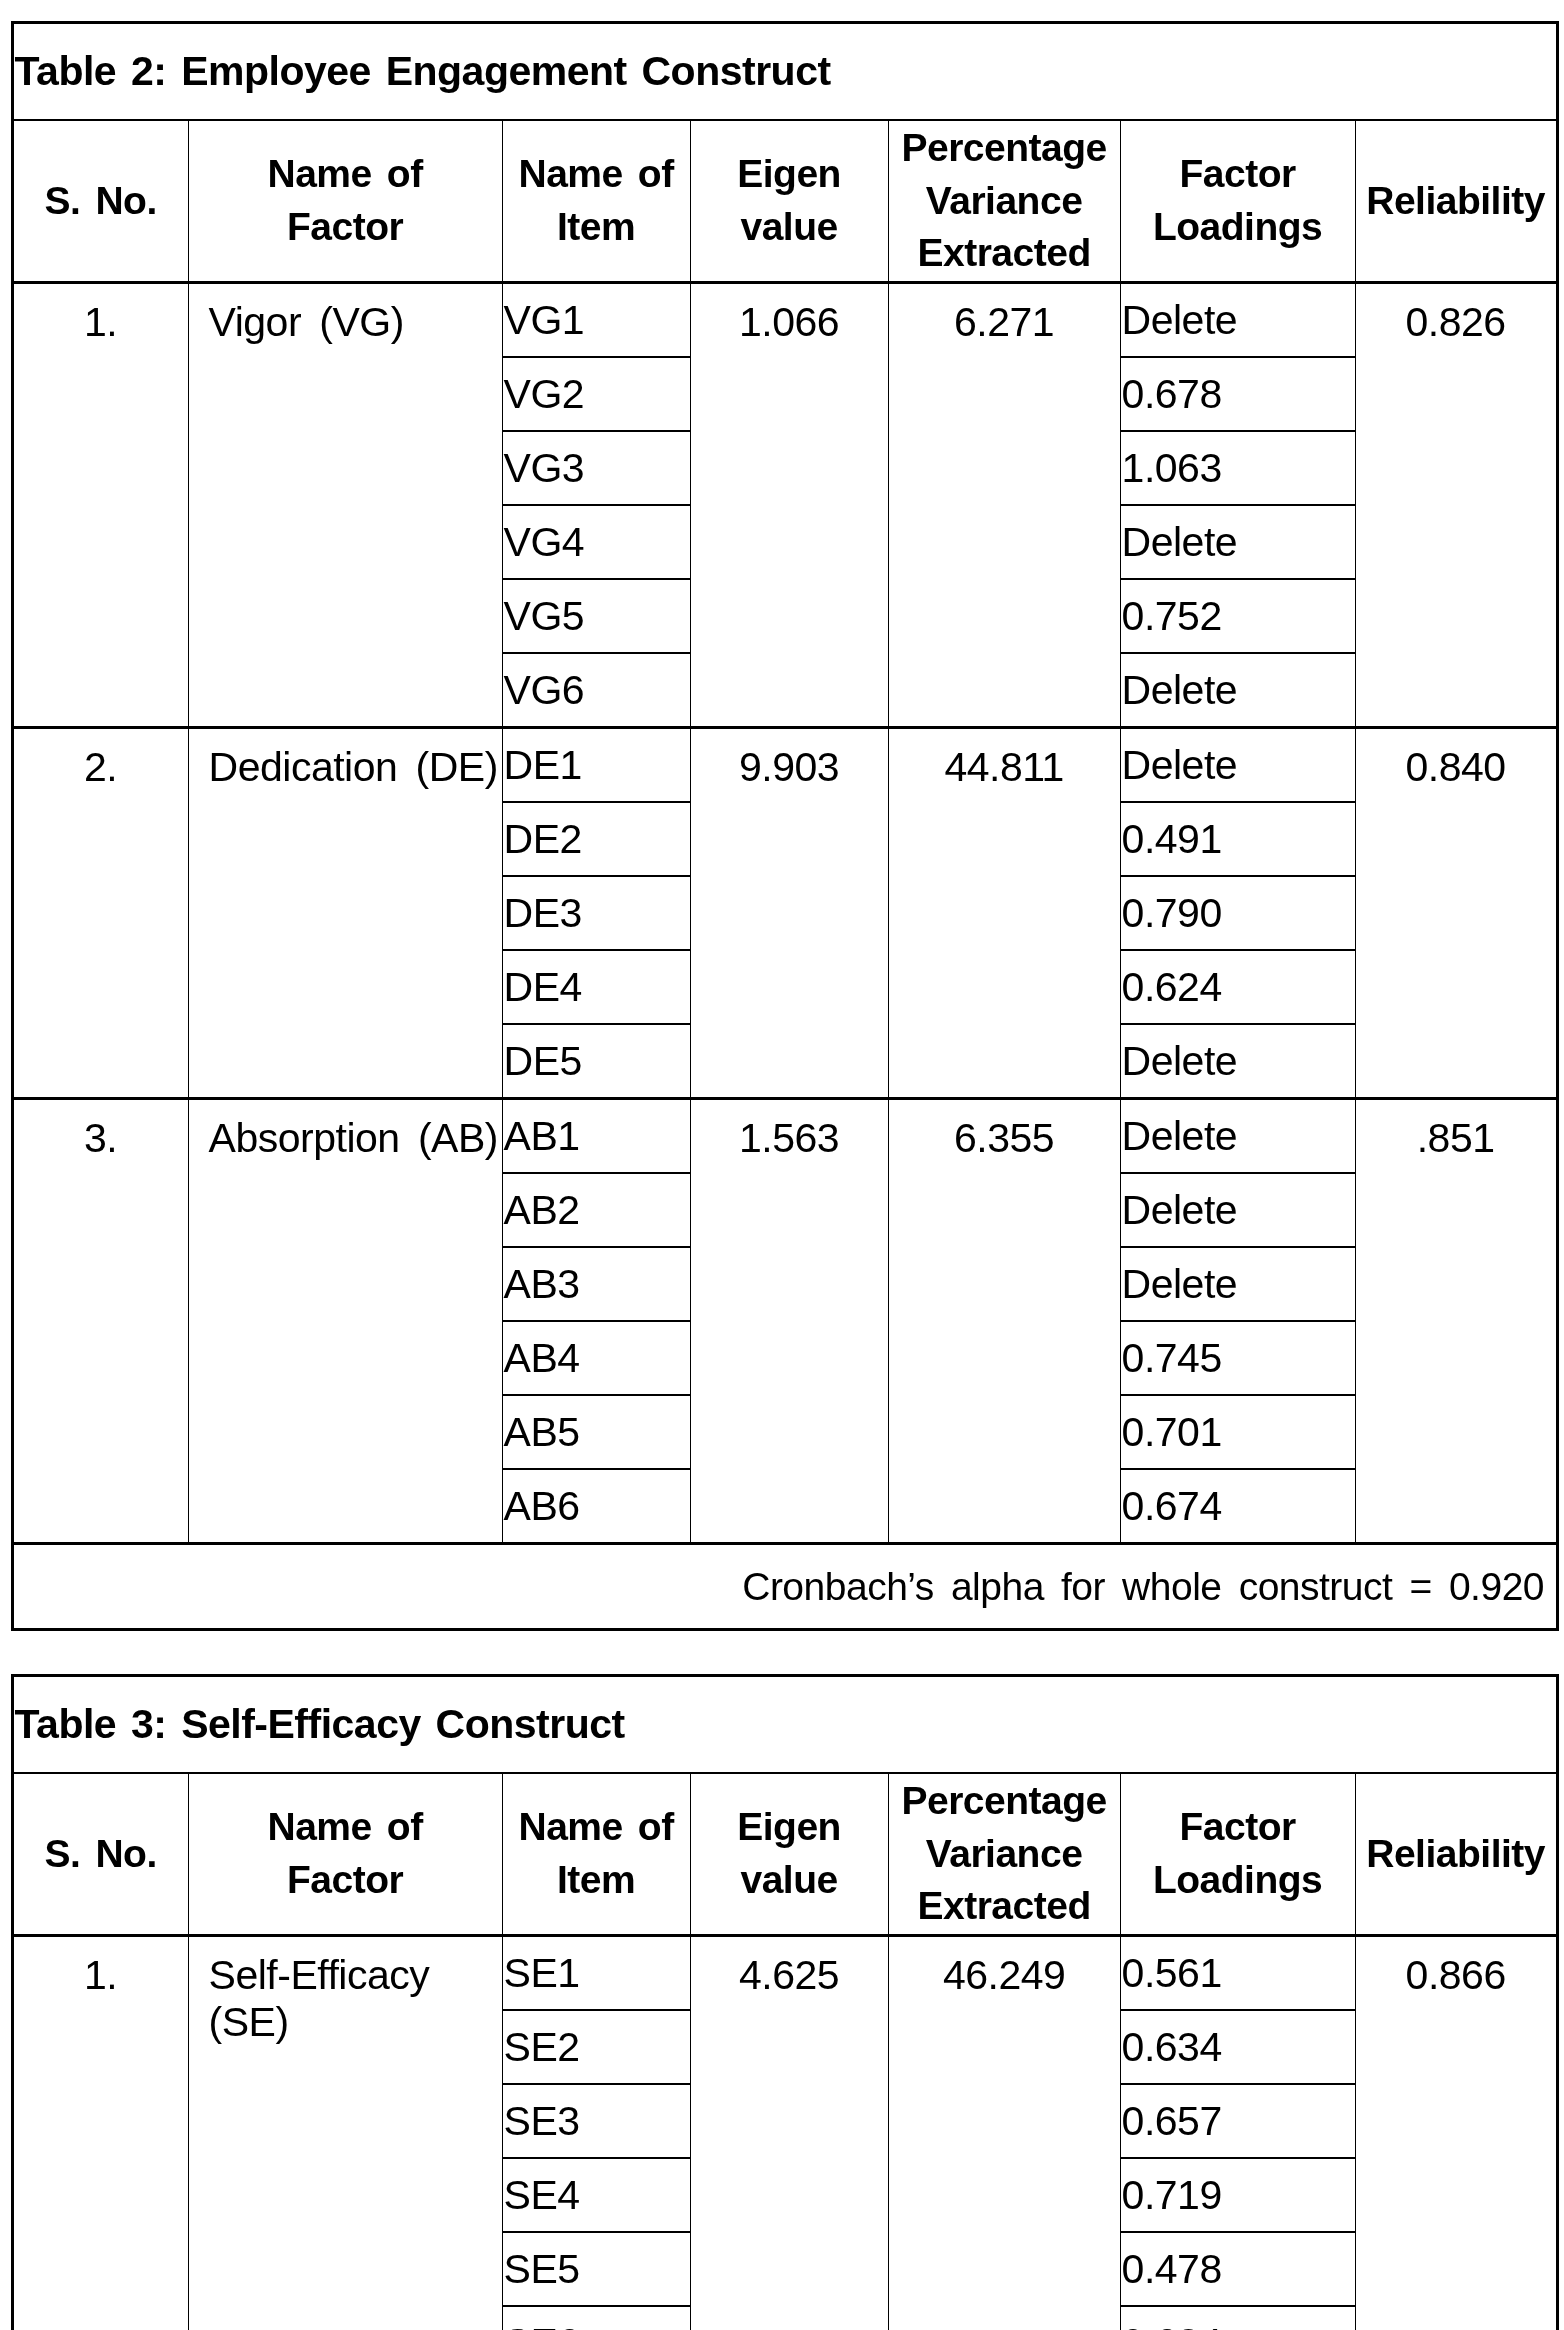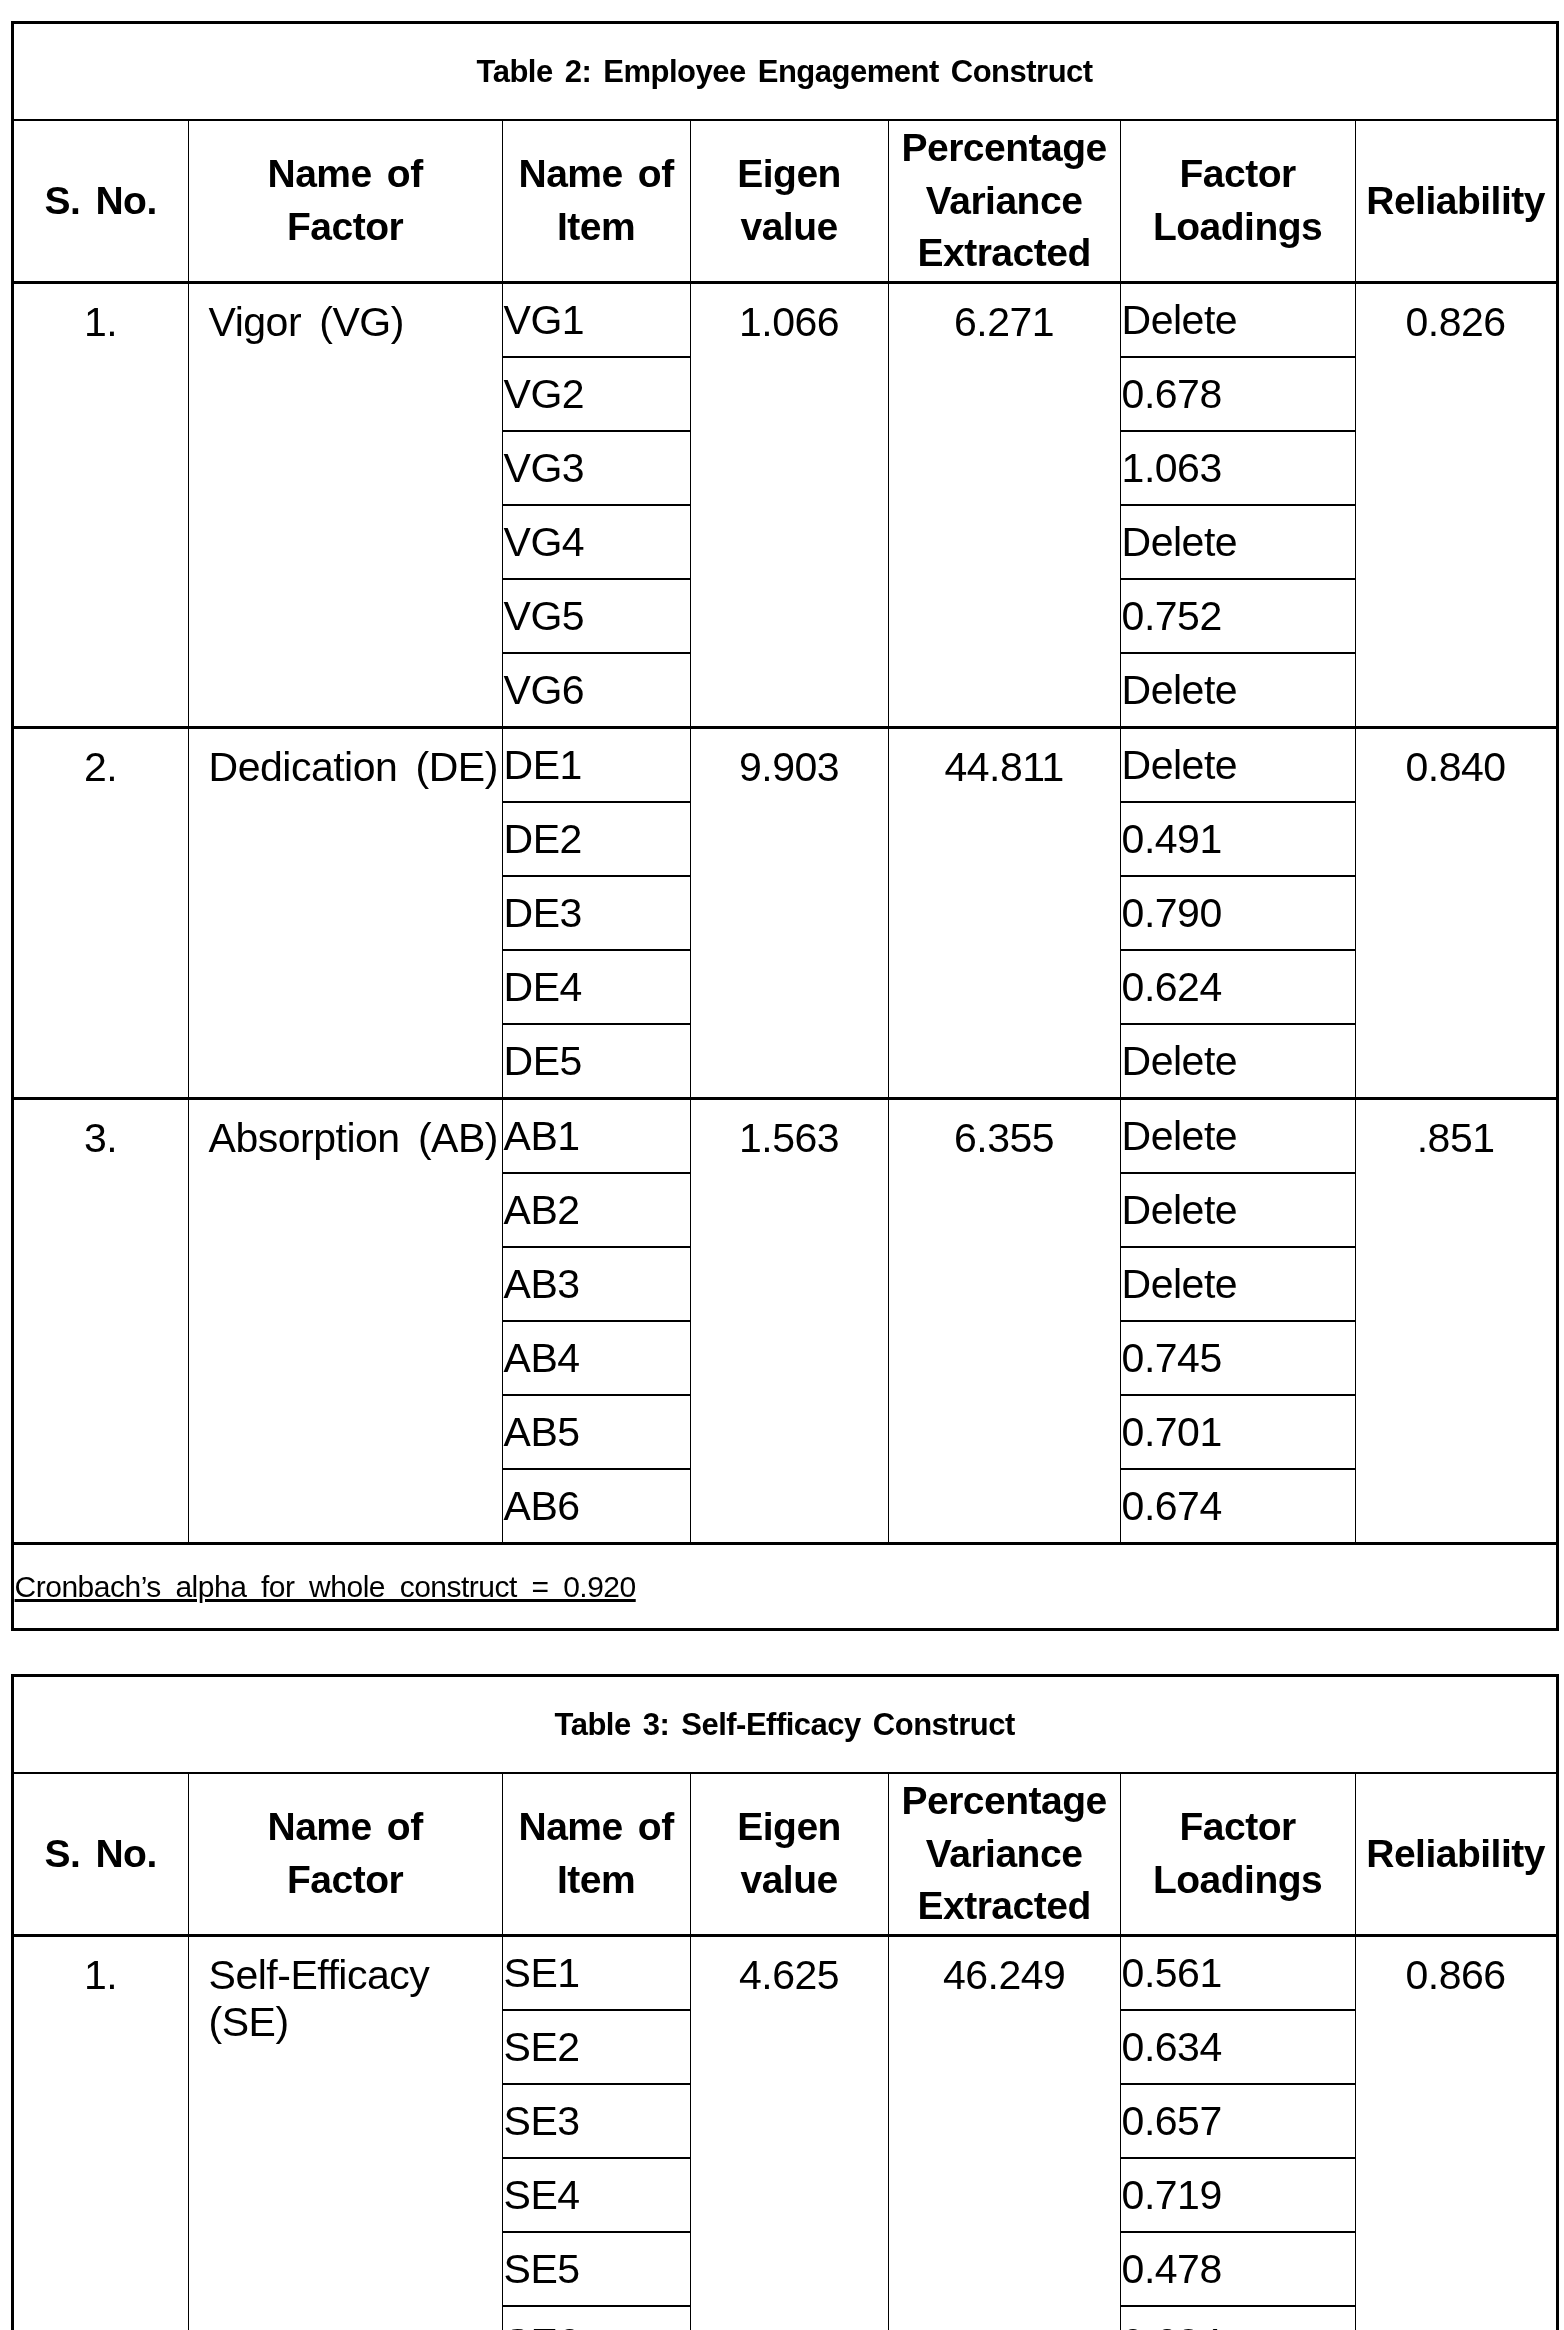--- a/index.html
+++ b/index.html
@@ -30,24 +30,24 @@
     border: 3.9px solid #000;
   }
   td {
     border: 1.9px solid #000;
     overflow: hidden;
   }
   
   .title-row td {
     height: 93px;
     border-bottom: 2.9px solid #000;
-    text-align: center;
+    text-align: left;
     vertical-align: middle;
     font-weight: bold;
-    font-size: 31px;
+    font-size: 41px;
     letter-spacing: -0.5px;
     word-spacing: 3.9px;
   }
   
   .header-row td {
     height: 158px;
     border-bottom: 3.9px solid #000;
     text-align: center;
     vertical-align: middle;
     font-weight: bold;
@@ -78,27 +78,26 @@
     text-align: left;
     vertical-align: top;
     padding-top: 15.4px;
     padding-left: 20px;
     word-spacing: 0.18em;
   }
   
   .footer-row td {
     height: 81px;
     border-top: 3.9px solid #000;
-    text-align: left;
+    text-align: right;
     vertical-align: middle;
     padding-right: 11.6px;
-    font-size: 30px;
+    font-size: 39px;
     word-spacing: 6.8px;
     letter-spacing: -0.5px;
-    text-decoration: underline;
   }
 </style>
 </head>
 <body>
 
 <div class="page">
   <div class="table-block">
       <table>
         <colgroup>
           <col style="width: 176px;">

